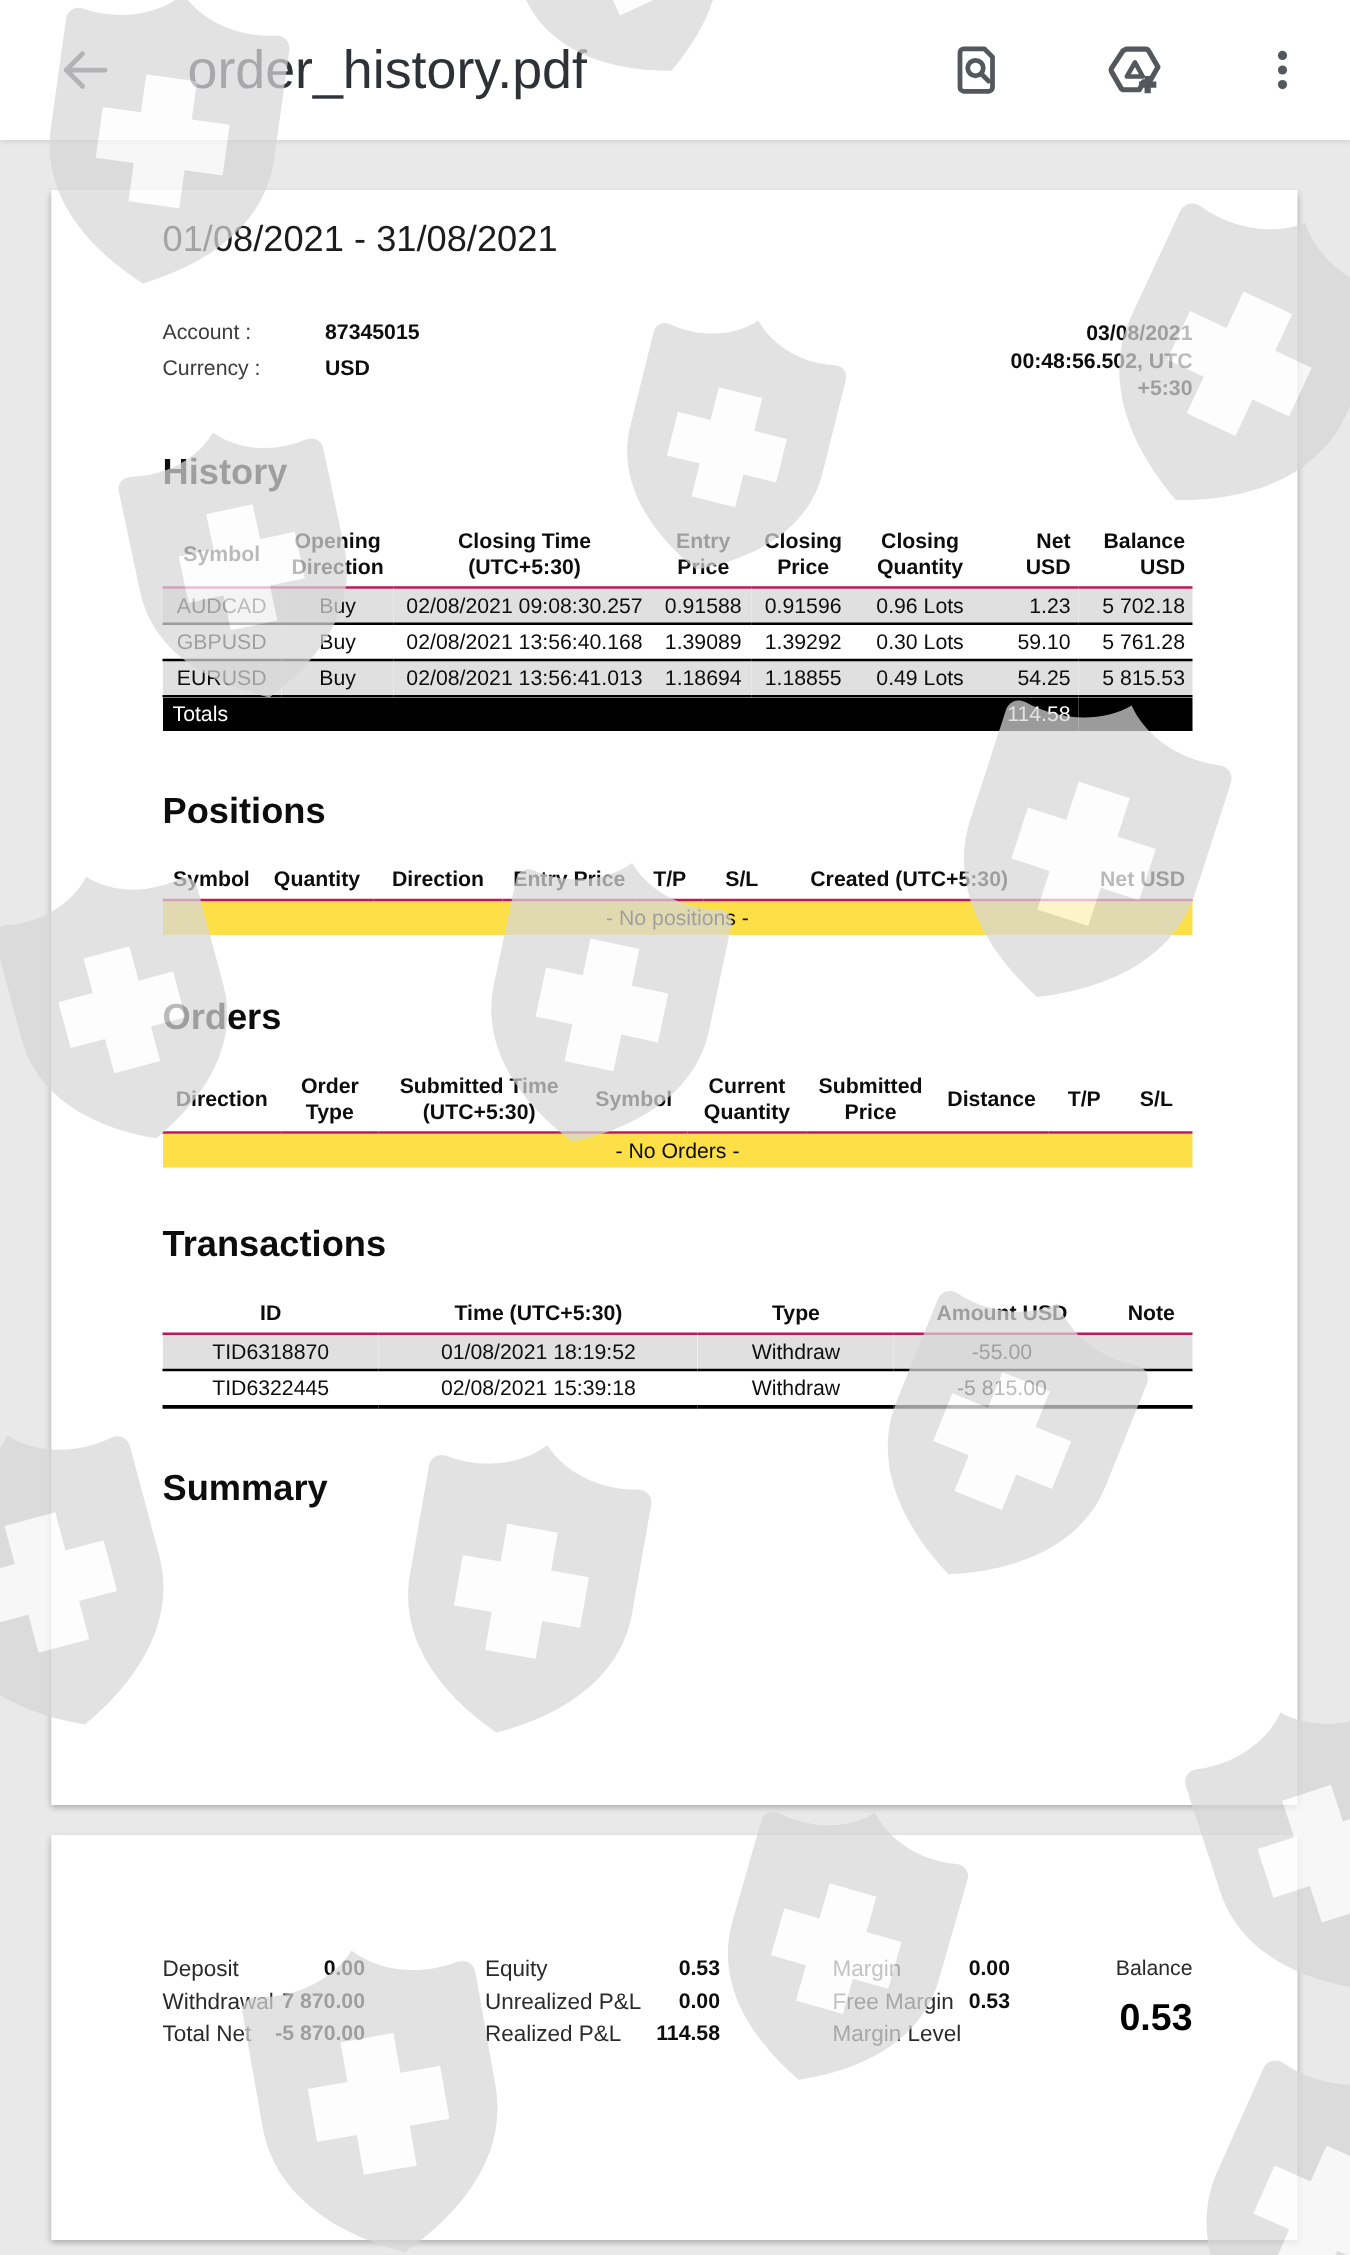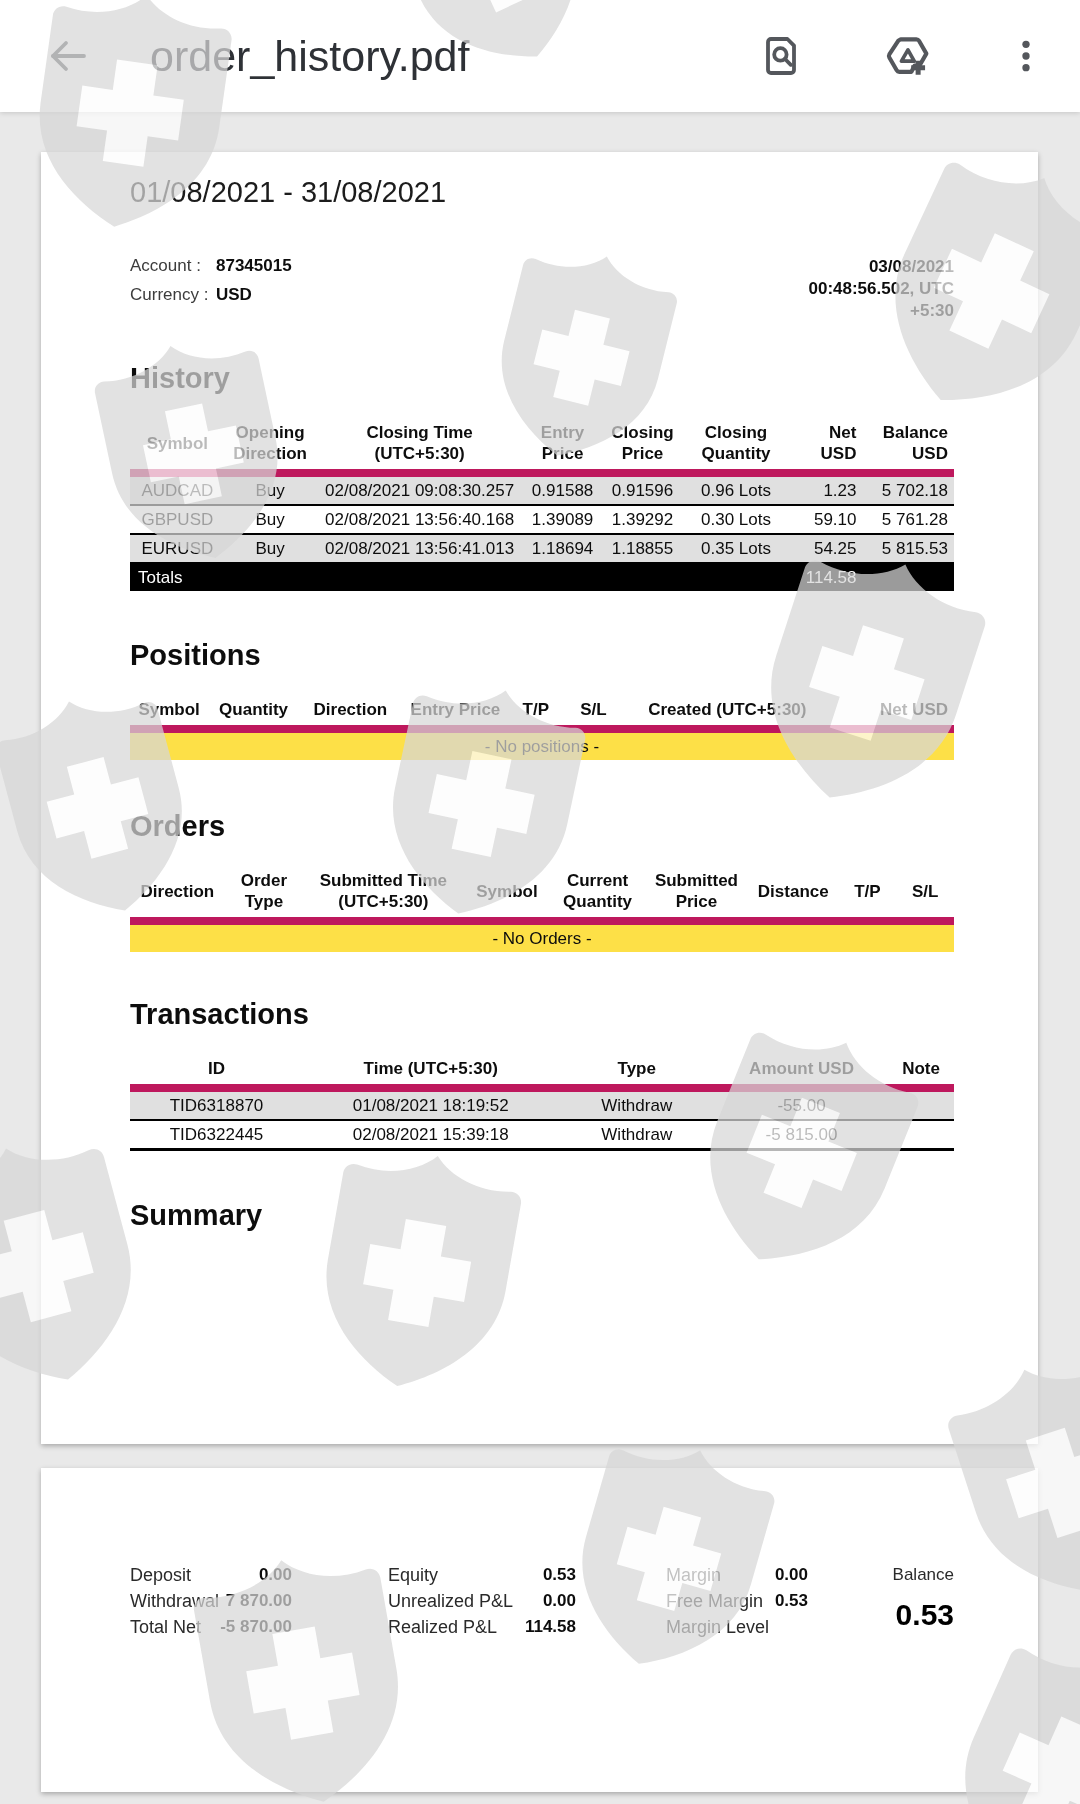--- a/index.html
+++ b/index.html
@@ -29,38 +29,38 @@
   .page1{top:152px;height:1292px;}
   .page2{top:1468px;height:324px;}
   .inner{padding:0 84px 0 89px;}
   
   .stmt-head{display:flex;justify-content:space-between;align-items:baseline;padding-top:150px;}
   .stmt-title{font-size:40px;font-weight:bold;color:#0d0d0d;letter-spacing:.5px;}
   .broker{font-size:30px;color:#141414;}
   .period{margin-top:24px;font-size:29px;color:#1c1c1c;}
   .meta-row{margin-top:47px;display:flex;justify-content:space-between;}
   .meta-left{display:flex;flex-direction:column;gap:9px;}
-  .meta-item{display:flex;align-items:center;}
+  .meta-item{display:flex;align-items:center;gap:44px;}
   .meta-label{width:82px;font-size:17px;line-height:20px;color:#3c3c3c;}
   .meta-value{font-size:17px;font-weight:bold;color:#0d0d0d;margin-left:4px;}
   .generated{text-align:right;font-size:17px;font-weight:bold;line-height:22px;color:#0d0d0d;}
   
   .section-h{font-size:29px;font-weight:bold;color:#0d0d0d;}
   .mt-hist{margin-top:40px;}
   .mt-pos{margin-top:48px;}
   .mt-ord{margin-top:50px;}
   .mt-tx{margin-top:46px;}
   .mt-sum{margin-top:48px;}
   table{border-collapse:collapse;width:824px;table-layout:fixed;}
   .tbl{margin-top:22px;}
   th{font-size:17px;font-weight:bold;color:#0d0d0d;text-align:center;padding:5px 2px;line-height:21px;vertical-align:middle;}
   th span{display:block;}
   td{font-size:17px;color:#0d0d0d;text-align:center;padding:0 2px;height:27px;line-height:27px;
      white-space:nowrap;overflow:hidden;}
-  .headrow{border-bottom:8px solid #be185d;}
+  .headrow{border-bottom:2px solid #be185d;}
   .r-gray td{background:#e0e0e0;}
   .r-sep{border-bottom:2px solid #000;}
   .num-r{text-align:right;padding-right:6px;}
   .totals td{background:#000;color:#fff;}
   .totals .t-label{text-align:left;padding-left:8px;}
   .emptyrow td{background:#fde047;font-size:17px;}
   .tx-tbl{border-bottom:3px solid #000;}
   
   .sumgrid{display:flex;padding-top:94px;}
   .sgroup{display:flex;flex-direction:column;}
@@ -213,21 +213,21 @@
               <td>0.30 Lots</td>
           <td class="num-r">59.10</td>
               <td class="num-r">5 761.28</td>
         </tr>
         <tr class="r-gray r-sep">
           <td>EURUSD</td>
               <td>Buy</td>
           <td>02/08/2021 13:56:41.013</td>
               <td>1.18694</td>
           <td>1.18855</td>
-              <td>0.35 Lots</td>
+              <td>0.49 Lots</td>
           <td class="num-r">54.25</td>
               <td class="num-r">5 815.53</td>
         </tr>
         <tr class="totals">
           <td colspan="6" class="t-label">Totals</td>
           <td class="num-r">114.58</td>
           <td></td>
         </tr>
       </tbody>
         </table>

